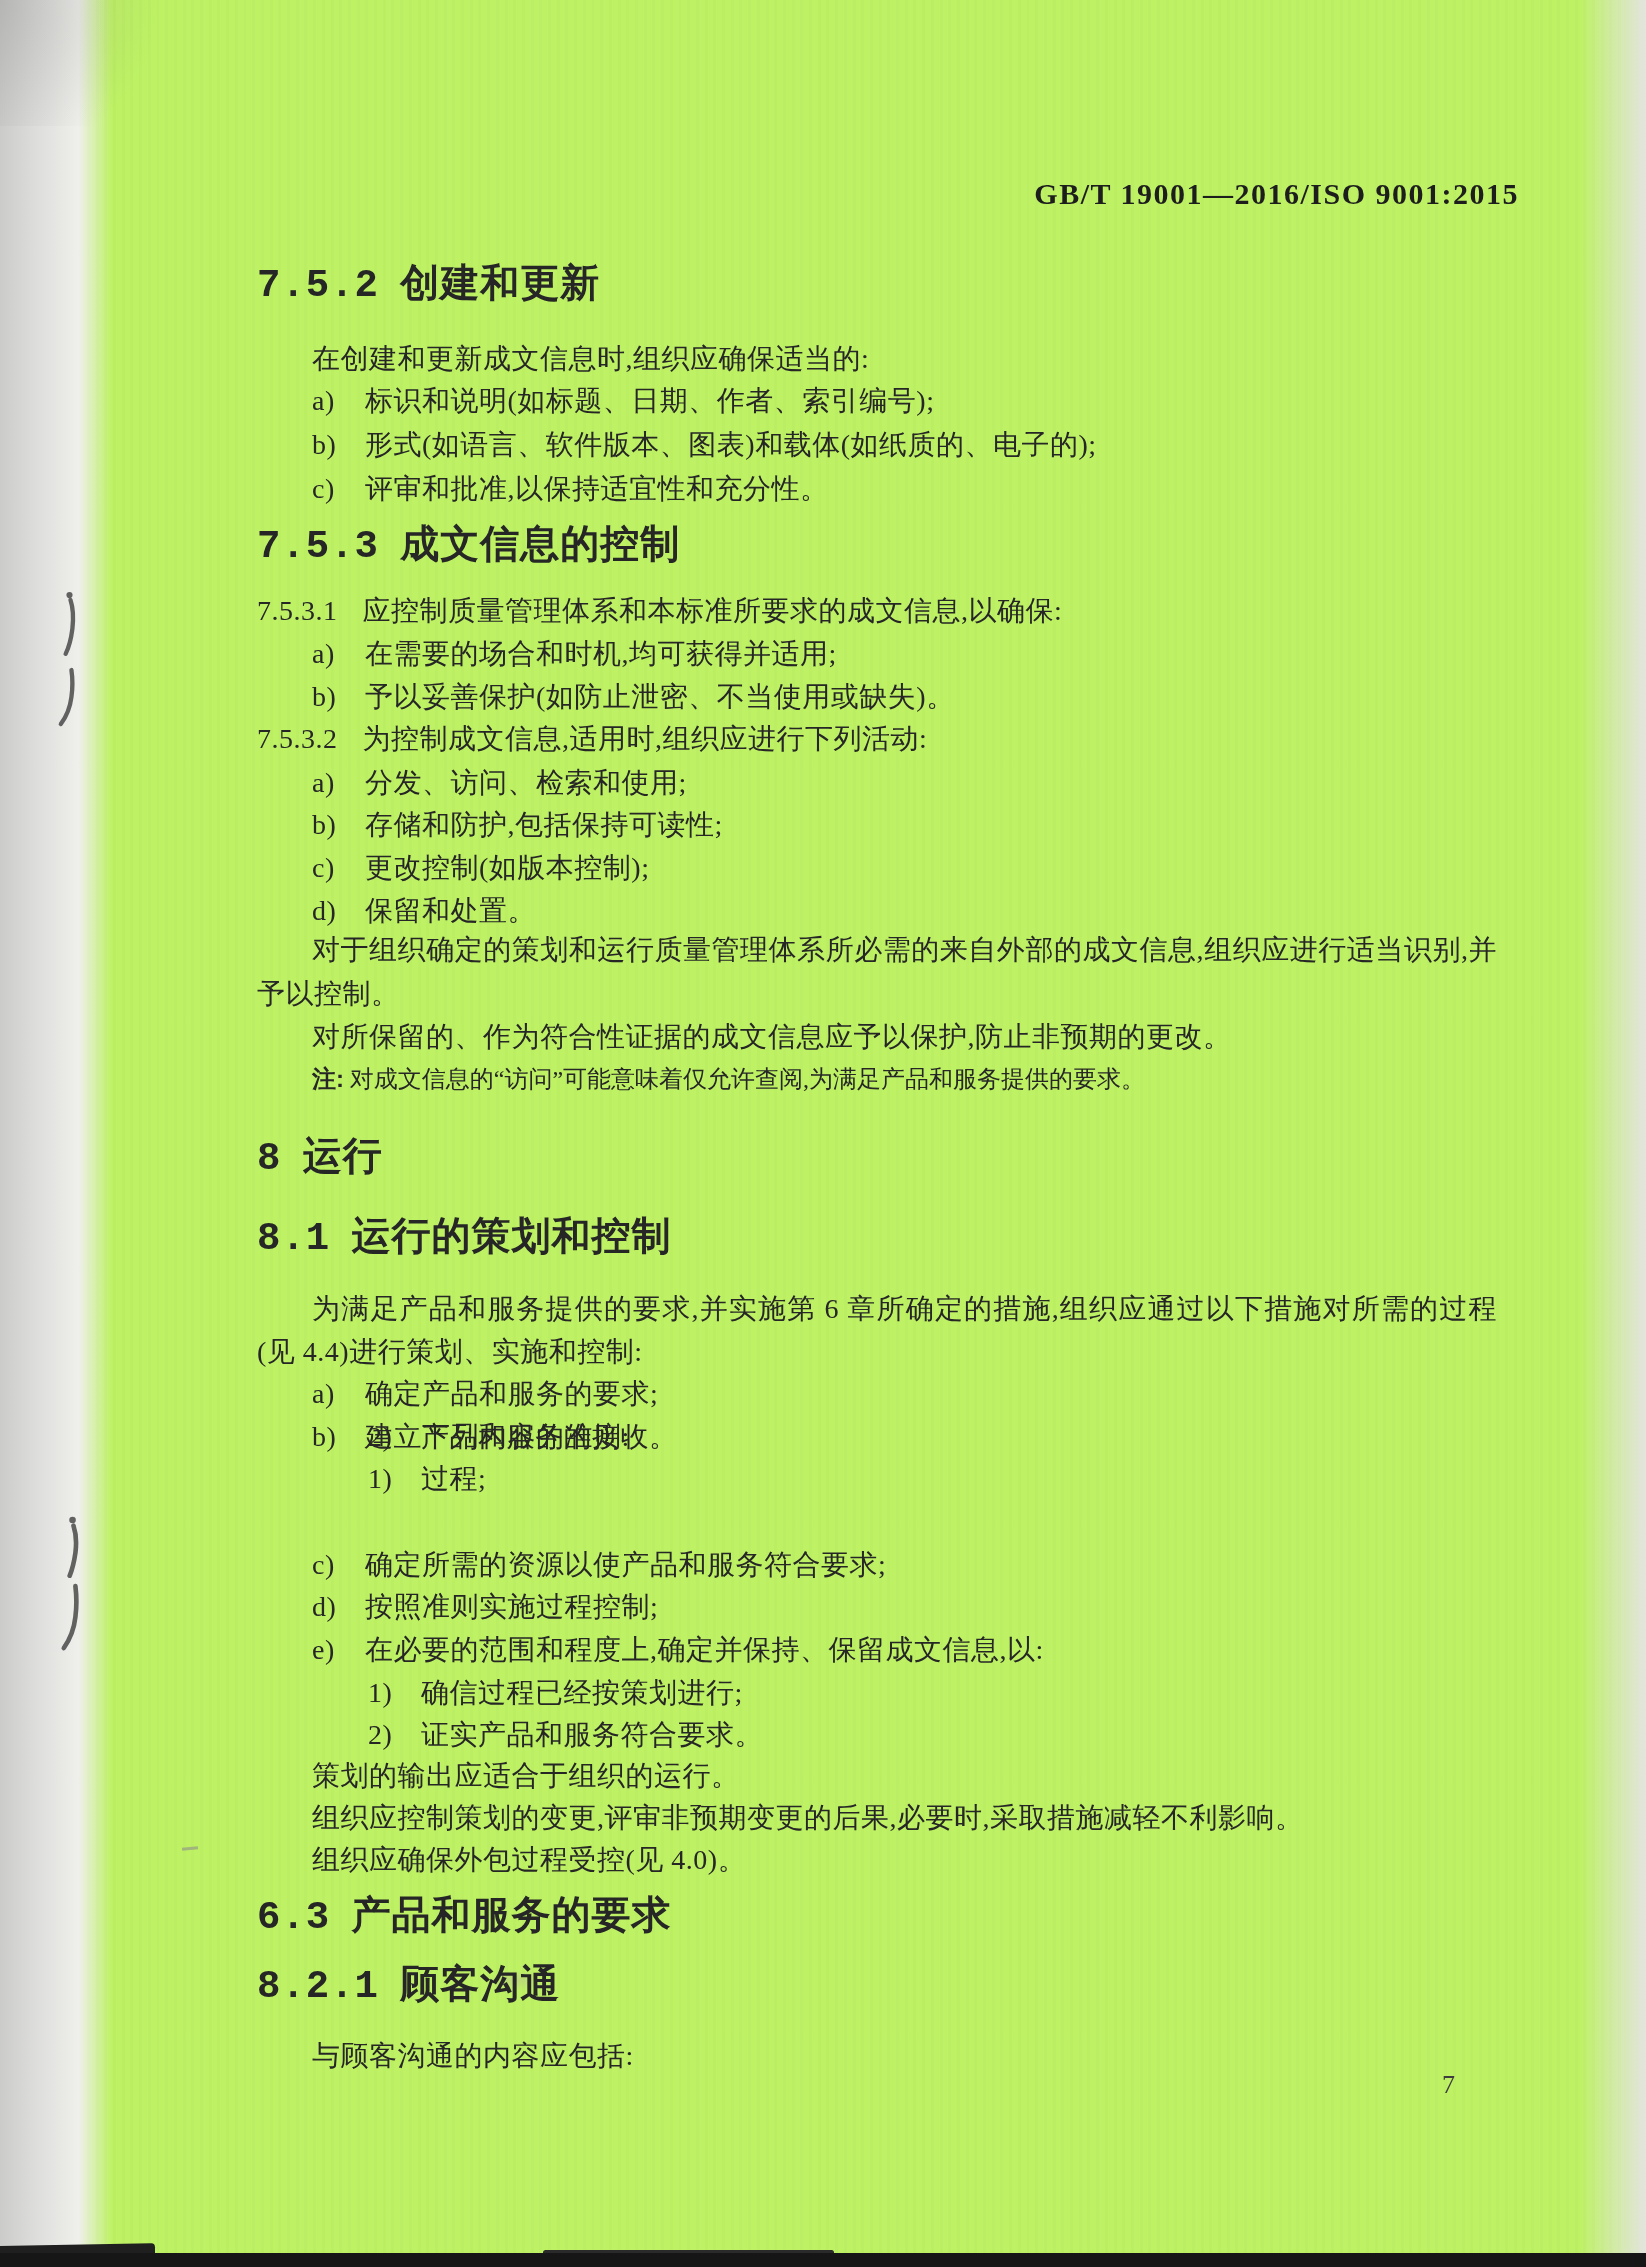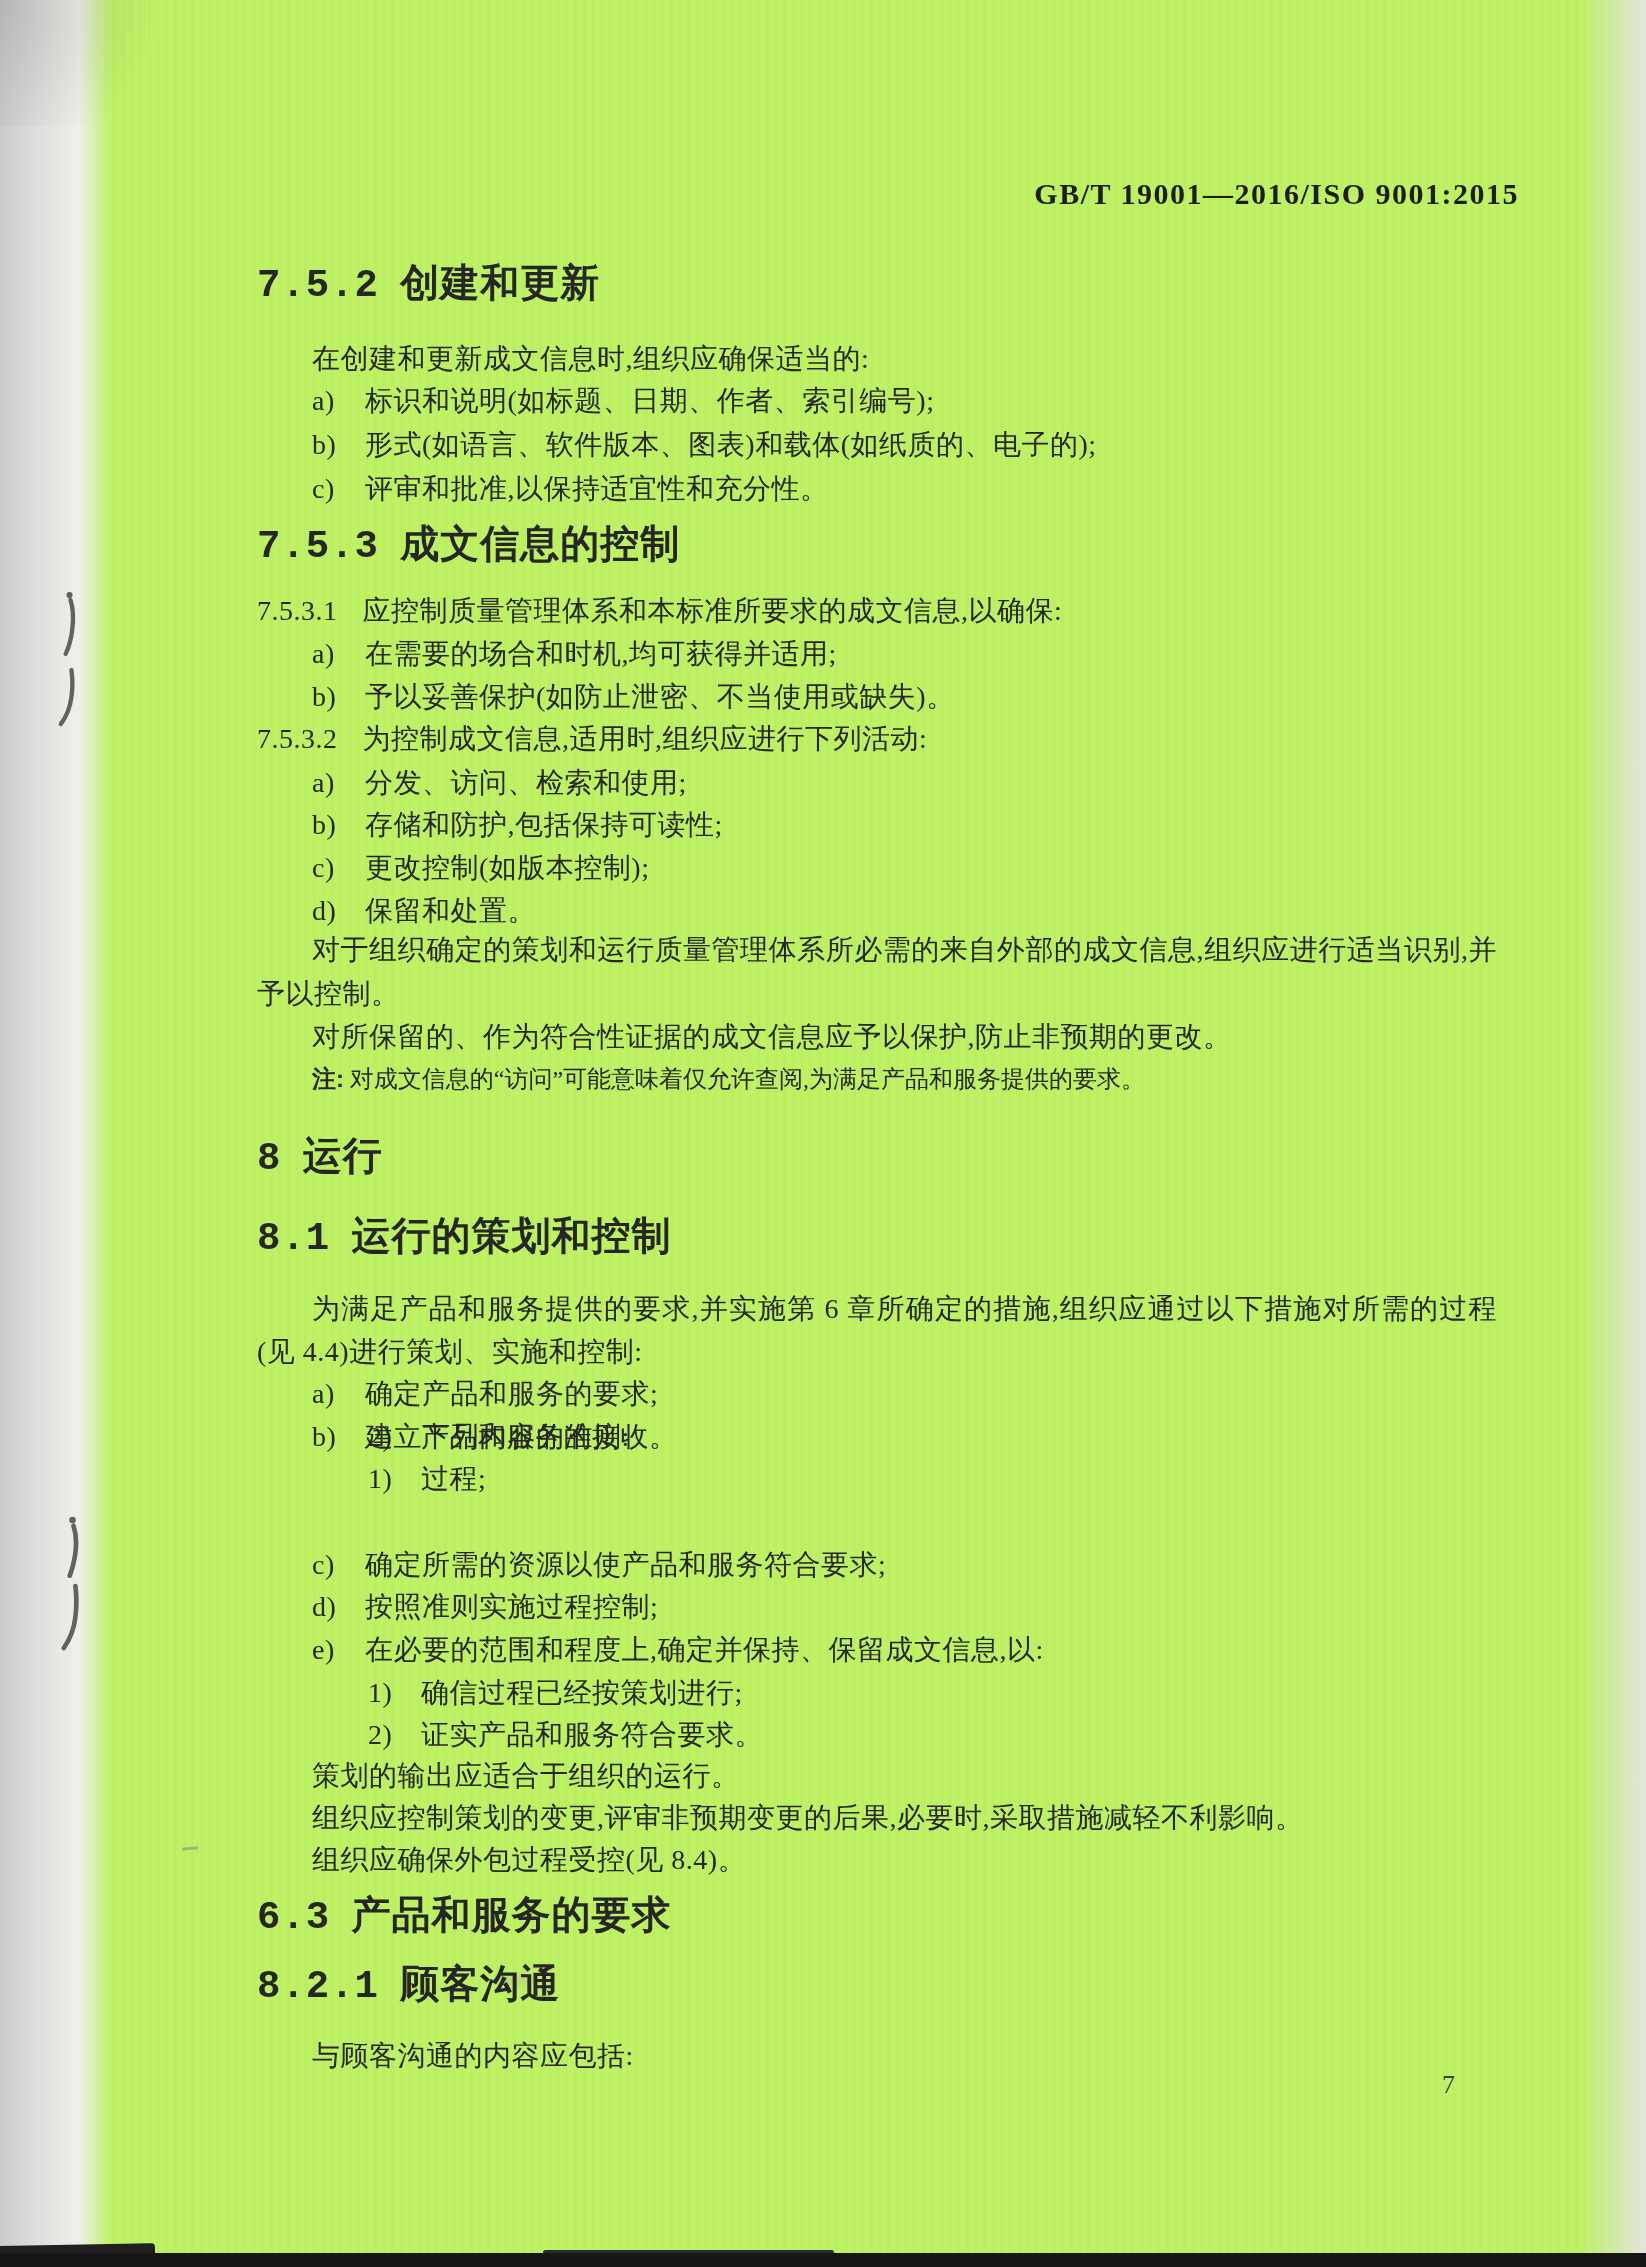--- a/index.html
+++ b/index.html
@@ -187,21 +187,21 @@
     <span class="li-label">e)</span><span>在必要的范围和程度上,确定并保持、保留成文信息,以:</span>
   </div>
   <div class="abs body" style="left:368px; top:1676px;">
     <span class="li-label">1)</span><span>确信过程已经按策划进行;</span>
   </div>
   <div class="abs body" style="left:368px; top:1718px;">
     <span class="li-label">2)</span><span>证实产品和服务符合要求。</span>
   </div>
   <div class="abs body" style="left:312px; top:1759px;">策划的输出应适合于组织的运行。</div>
   <div class="abs body" style="left:312px; top:1801px;">组织应控制策划的变更,评审非预期变更的后果,必要时,采取措施减轻不利影响。</div>
-  <div class="abs body" style="left:312px; top:1843px;">组织应确保外包过程受控(见 8.4)。</div>
+  <div class="abs body" style="left:312px; top:1843px;">组织应确保外包过程受控(见 4.0)。</div>
 
   <div class="abs h" style="left:257px; top:1902px;">
     <span class="hnum">6.3</span><span>产品和服务的要求</span>
   </div>
 
   <div class="abs h" style="left:257px; top:1971px;">
     <span class="hnum">8.2.1</span><span>顾客沟通</span>
   </div>
   <div class="abs body" style="left:312px; top:2039px;">与顾客沟通的内容应包括:</div>
 

